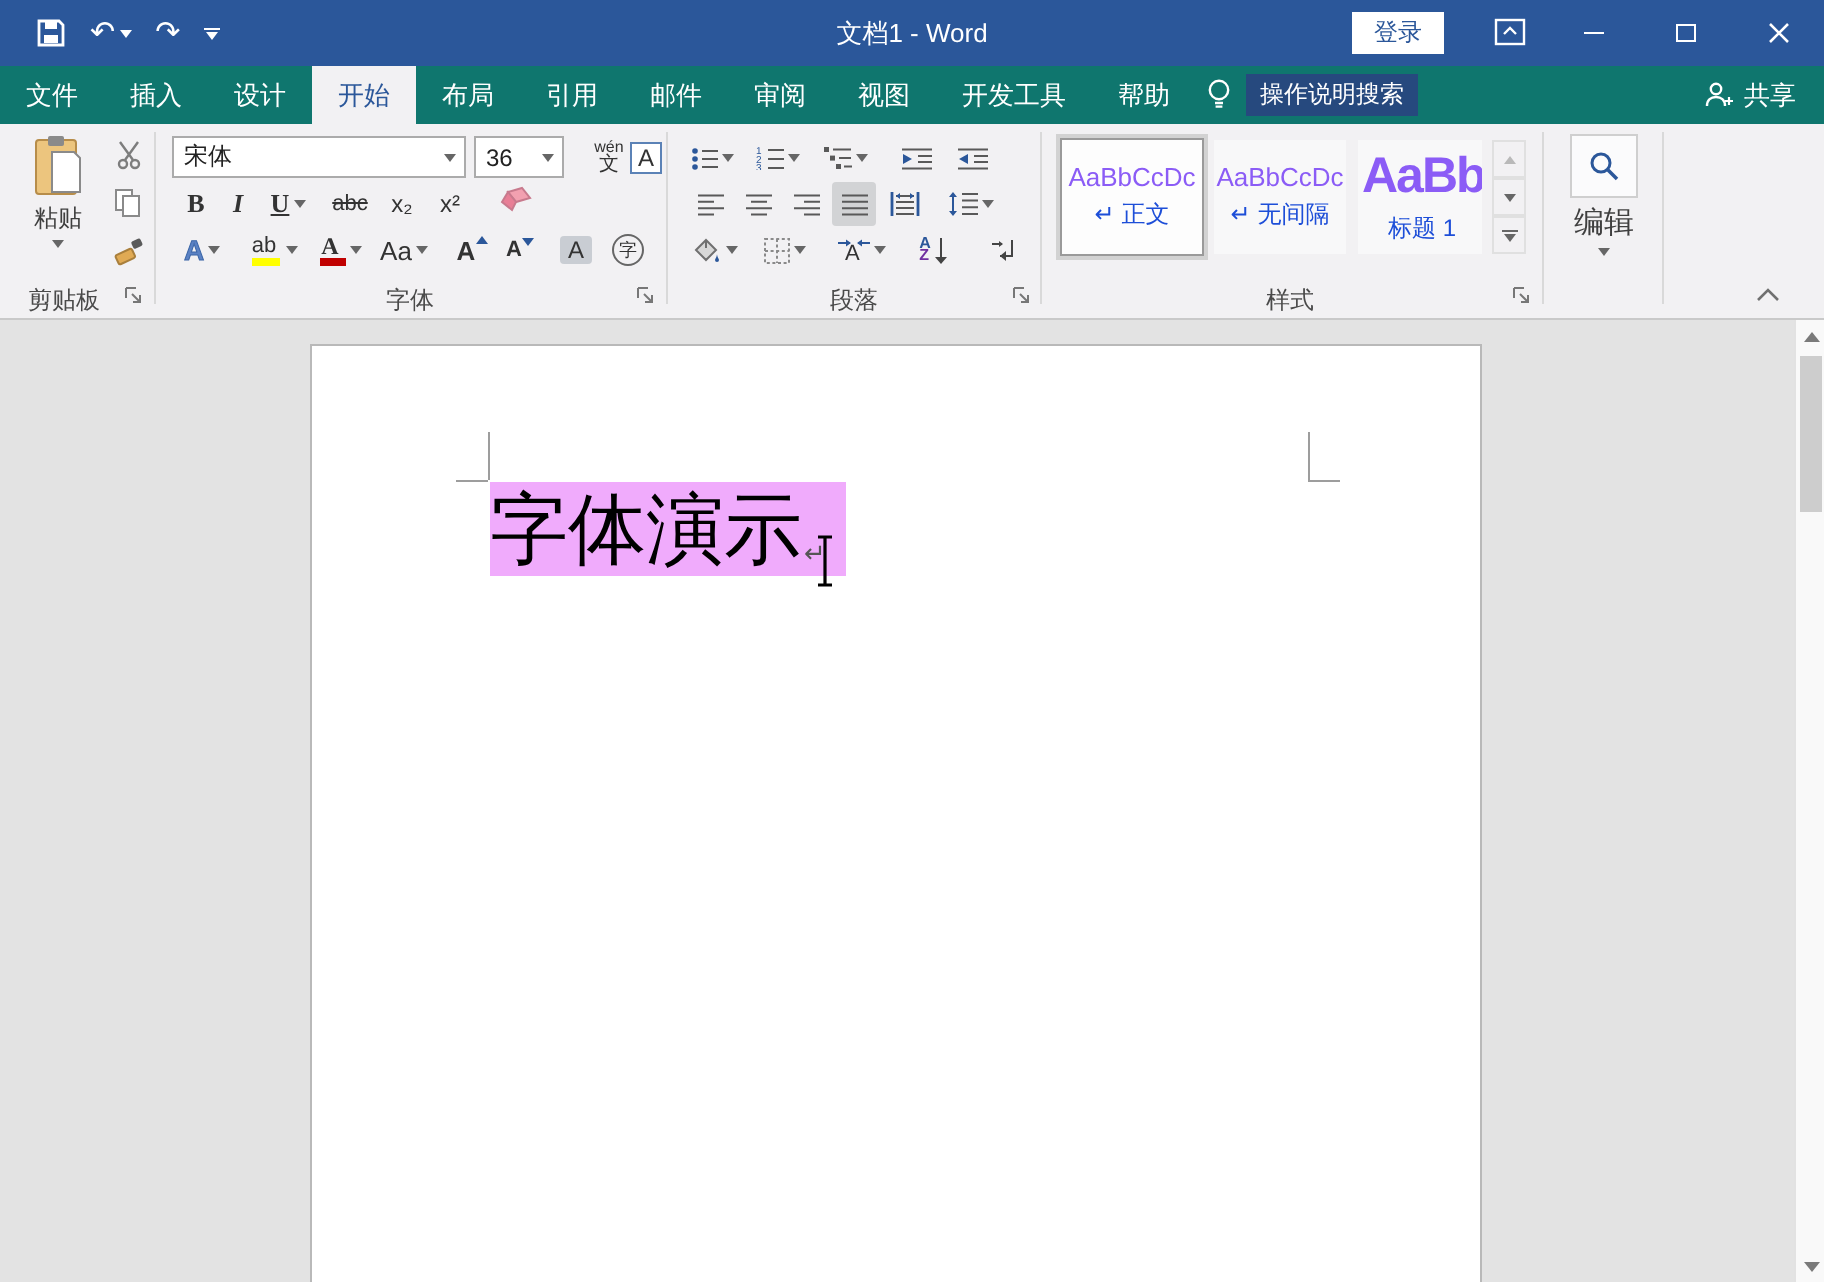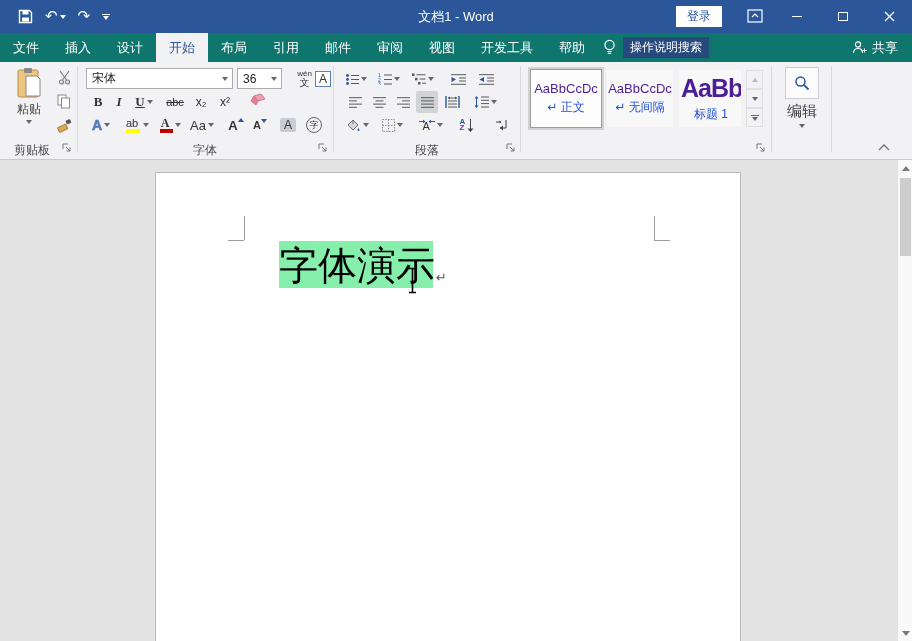--- a/index.html
+++ b/index.html
@@ -87,21 +87,21 @@
   .mini-tri-up { width:0;height:0;border-left:3px solid transparent;border-right:3px solid transparent;border-bottom:4px solid #2b579a; }
   .mini-tri-dn { width:0;height:0;border-left:3px solid transparent;border-right:3px solid transparent;border-top:4px solid #2b579a; }
   .effectsA { color:#5b82c4; font-weight:bold; font-size:14px; -webkit-text-stroke:0.5px #3c67a8; }
 
   
   .style-card {
     position:absolute; top:8px; height:57px; background:#f8f8f9;
     display:flex; flex-direction:column; align-items:center; justify-content:center; gap:3px; overflow:hidden;
   }
   .style-card.selected { background:#fdfdfd; box-shadow:0 0 0 1px #9a9a9a, 0 0 0 3px #d2d2d2; }
-  .style-preview { font-size:13px; color:#4c1d95; white-space:nowrap; }
+  .style-preview { font-size:13px; color:#8b5cf6; white-space:nowrap; }
   .style-preview.h1 { font-size:25px; font-weight:bold; letter-spacing:-1px; }
   .style-name { font-size:12px; color:#1d4ed8; white-space:nowrap; }
   .gal-col { position:absolute; left:746px; top:8px; width:17px; display:flex; flex-direction:column; }
   .gal-btn { height:19px; display:flex; align-items:center; justify-content:center; flex-direction:column; gap:1px; background:#f2f1f3; border:1px solid #e0e0e0; }
   .gal-btn .bar { width:8px; height:1px; background:#666; }
   .tri-sm-up { width:0;height:0;border-left:3px solid transparent;border-right:3px solid transparent;border-bottom:4px solid #b9b9b9; }
   .tri-sm-dn { width:0;height:0;border-left:3px solid transparent;border-right:3px solid transparent;border-top:4px solid #666; }
 
   
   .edit-btn { position:absolute; left:783px; top:5px; width:38px; height:62px; display:flex; flex-direction:column; align-items:center; gap:3px; }
@@ -109,22 +109,22 @@
 
   .collapse-ribbon { position:absolute; right:22px; top:82px; }
 
   
   .canvas { position:absolute; top:160px; left:0; width:912px; height:481px; background:#e3e3e3; }
   .page { position:absolute; left:155px; top:12px; width:586px; height:469px; background:#fff; border:1px solid #b9b9b9; border-bottom:none; }
   .crop { position:absolute; }
   .crop .v { position:absolute; width:1px; height:24px; background:#9d9d9d; }
   .crop .h { position:absolute; width:16px; height:1px; background:#9d9d9d; }
   .selection {
-    position:absolute; left:89px; top:68px; width:154px; height:47px; background:#86efac;
-    display:flex; align-items:flex-end;margin-left:34px;
+    position:absolute; left:89px; top:68px; width:178px; height:47px; background:#f0abfc;
+    display:flex; align-items:flex-end;
   }
   .doc-text {
     font-family:"Liberation Serif","DejaVu Serif",serif; font-size:39px; line-height:45px;
     color:#000; white-space:nowrap;
   }
   .para-mark { font-size:13px; color:#555; align-self:flex-end; margin-left:1px; line-height:20px; font-family:"DejaVu Sans",sans-serif; }
   .ibeam { position:absolute; left:251px; top:94px; }
 
   
   .scrollbar { position:absolute; right:0; top:0; width:15px; height:481px; background:#f9f9f9; border-left:1px solid #e2e2e2; }
@@ -530,20 +530,21 @@
         <span class="tri-sm-up"></span>
       </span>
     <span class="gal-btn">
         <span class="tri-sm-dn"></span>
       </span>
     <span class="gal-btn">
         <span class="bar"></span>
         <span class="tri-sm-dn"></span>
       </span>
   </div>
+  <div class="group-label" style="left:525px; width:240px">样式</div>
   <div class="launcher" style="left:756px">
     <svg width="10" height="10" viewBox="0 0 10 10">
         <path d="M1 1 h5 M1 1 v5" stroke="#777" fill="none"></path>
         <path d="M4 4 l4 4 M8 4.5 V8 H4.5" stroke="#777" fill="none"></path>
       </svg>
   </div>
 
   <div class="edit-btn">
     <span class="edit-iconbox">
       <svg width="16" height="16" viewBox="0 0 16 16">

